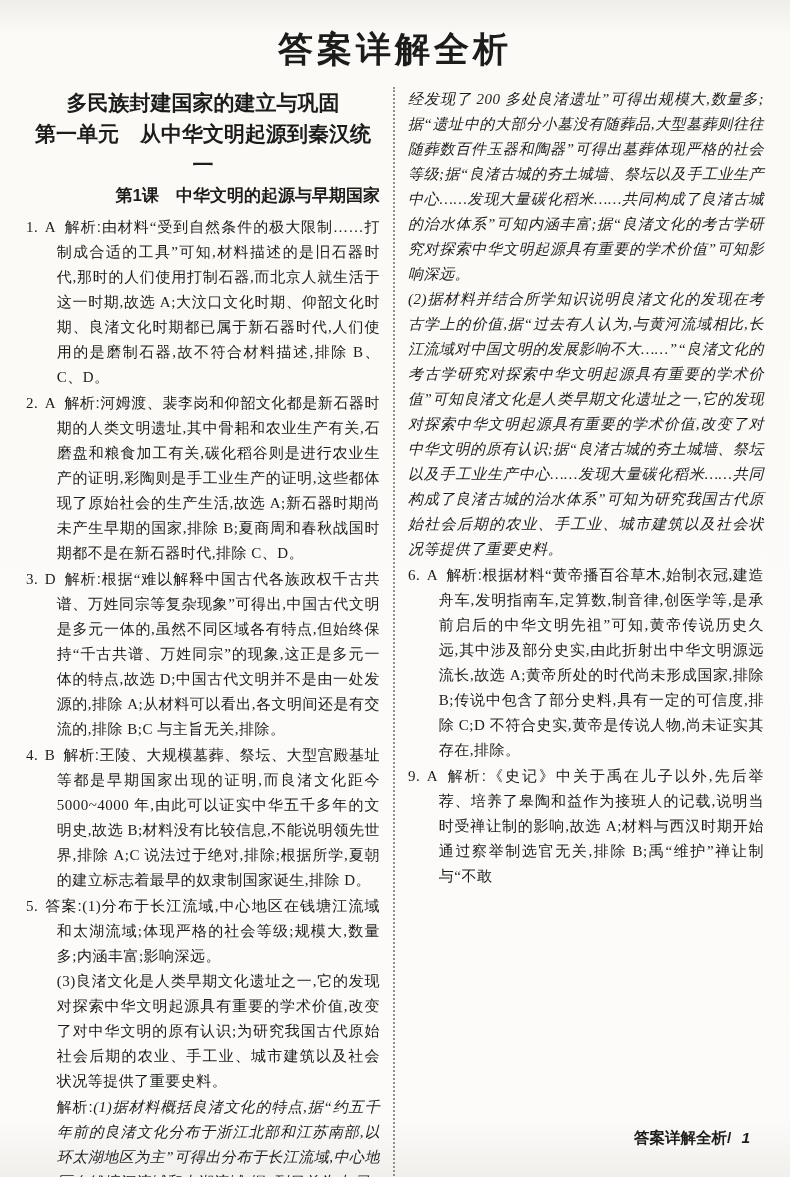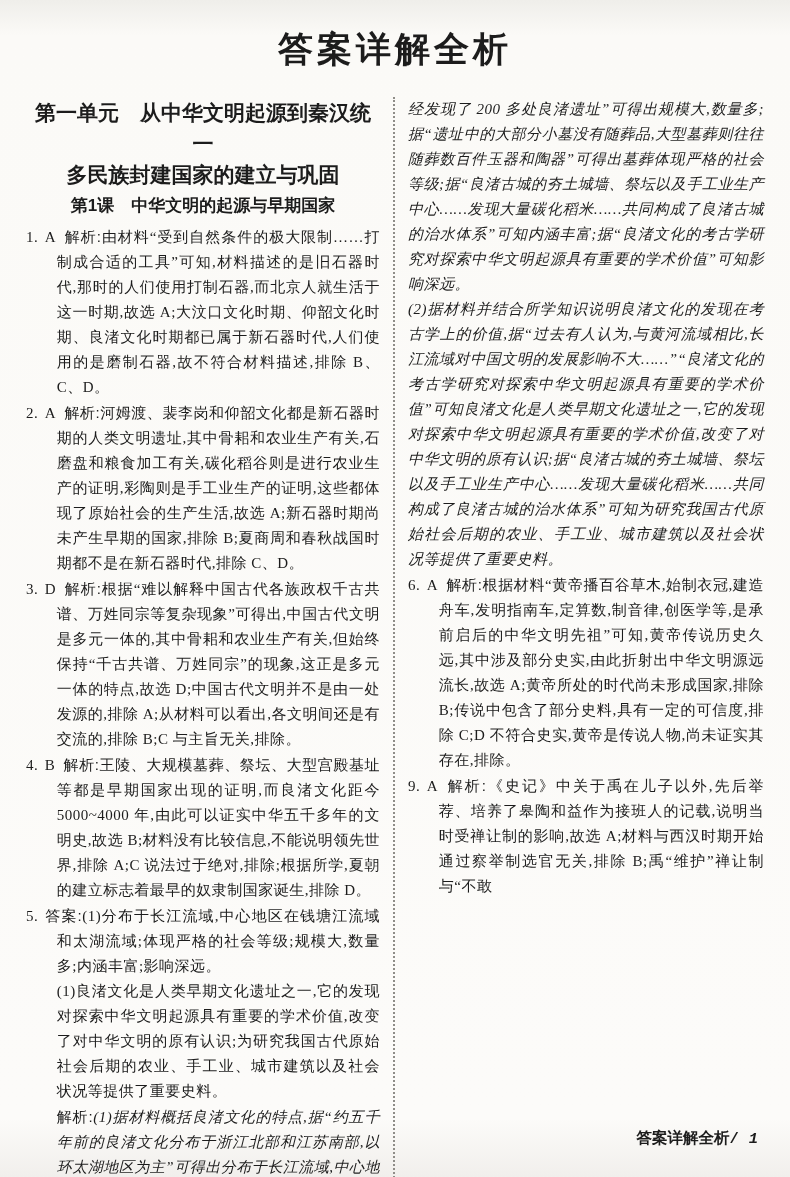--- a/index.html
+++ b/index.html
@@ -14,37 +14,37 @@
     width:790px; height:1177px;
     background:linear-gradient(180deg,#efeeea 0%,#fbfaf7 3%,#fcfbf9 95%,#f1efec 100%);
     padding:14px 26px 0 26px;
     overflow:hidden;
   }
   .main-title {
     text-align:center;
     font-size:35px;
     font-weight:bold;
     letter-spacing:4px;
-    margin:12px 0 24px 0;
+    margin:12px 0 14px 0;
     font-family:"Liberation Serif","DejaVu Serif",serif;
   }
   .columns { display:flex; }
   .col { width:369px; }
   .col-left  { padding-right:13px; border-right:2px dotted #8f8d88; }
   .col-right { padding-left:13px; }
 
   .unit-heading {
     text-align:center;
     font-family:"Liberation Sans","DejaVu Sans",sans-serif;
     font-weight:bold;
     font-size:21px;
     line-height:31px;
   }
   .lesson-heading {
-    text-align:center;
+    text-align:right;
     font-family:"Liberation Sans","DejaVu Sans",sans-serif;
     font-weight:bold;
     font-size:17px;
     line-height:26px;
     margin:3px 0 5px 0;
   }
 
   .qitem, .para {
     font-size:15px;
     line-height:25px;
@@ -54,64 +54,64 @@
   .qitem { padding-left:2.05em; text-indent:-2.05em; }
   .qitem p { text-indent:0; }
   .qitem p.hang { text-indent:-2.05em; }
   .qnum  { display:inline-block; width:1.25em; text-indent:0; }
   .qans  { padding-right:0.55em; }
   .qlabel{ font-weight:normal; font-family:"Liberation Sans","DejaVu Sans",sans-serif; }
   .kai   { font-style:italic; }
 
   .footer {
     position:absolute;
-    right:32px; bottom:28px;
-    font-family:Liberation Mono, monospace;
+    right:40px; bottom:28px;
+    font-family:Liberation Sans, sans-serif;
     font-weight:bold;
     font-size:15.5px;
   }
   .footer .pagenum { padding-left:10px; font-style:italic; }
 </style>
 </head>
 <body>
 
 <div class="page">
 
   <h1 class="main-title">答案详解全析</h1>
 
   <div class="columns">
 
     <div class="col col-left">
       <div class="unit-heading">
+        <div>多民族封建国家的建立与巩固</div>
         <div>第一单元　从中华文明起源到秦汉统一</div>
-        <div>多民族封建国家的建立与巩固</div>
       </div>
       <div class="lesson-heading">第1课　中华文明的起源与早期国家</div>
 
       <div class="qitem">
         <span class="qnum">1.</span><span class="qans">A</span><span class="qlabel">解析:</span><span>由材料“受到自然条件的极大限制……打制成合适的工具”可知,材料描述的是旧石器时代,那时的人们使用打制石器,而北京人就生活于这一时期,故选 A;大汶口文化时期、仰韶文化时期、良渚文化时期都已属于新石器时代,人们使用的是磨制石器,故不符合材料描述,排除 B、C、D。</span>
       </div>
 
       <div class="qitem">
         <span class="qnum">2.</span><span class="qans">A</span><span class="qlabel">解析:</span><span>河姆渡、裴李岗和仰韶文化都是新石器时期的人类文明遗址,其中骨耜和农业生产有关,石磨盘和粮食加工有关,碳化稻谷则是进行农业生产的证明,彩陶则是手工业生产的证明,这些都体现了原始社会的生产生活,故选 A;新石器时期尚未产生早期的国家,排除 B;夏商周和春秋战国时期都不是在新石器时代,排除 C、D。</span>
       </div>
 
       <div class="qitem">
-        <span class="qnum">3.</span><span class="qans">D</span><span class="qlabel">解析:</span><span>根据“难以解释中国古代各族政权千古共谱、万姓同宗等复杂现象”可得出,中国古代文明是多元一体的,其中骨耜和农业生产有关,但始终保持“千古共谱、万姓同宗”的现象,这正是多元一体的特点,故选 D;中国古代文明并不是由一处发源的,排除 A;从材料可以看出,各文明间还是有交流的,排除 B;C 与主旨无关,排除。</span>
+        <span class="qnum">3.</span><span class="qans">D</span><span class="qlabel">解析:</span><span>根据“难以解释中国古代各族政权千古共谱、万姓同宗等复杂现象”可得出,中国古代文明是多元一体的,虽然不同区域各有特点,但始终保持“千古共谱、万姓同宗”的现象,这正是多元一体的特点,故选 D;中国古代文明并不是由一处发源的,排除 A;从材料可以看出,各文明间还是有交流的,排除 B;C 与主旨无关,排除。</span>
       </div>
 
       <div class="qitem">
         <span class="qnum">4.</span><span class="qans">B</span><span class="qlabel">解析:</span><span>王陵、大规模墓葬、祭坛、大型宫殿基址等都是早期国家出现的证明,而良渚文化距今5000~4000 年,由此可以证实中华五千多年的文明史,故选 B;材料没有比较信息,不能说明领先世界,排除 A;C 说法过于绝对,排除;根据所学,夏朝的建立标志着最早的奴隶制国家诞生,排除 D。</span>
       </div>
 
       <div class="qitem">
         <p class="hang">
           <span class="qnum">5.</span><span class="qlabel">答案:</span><span>(1)分布于长江流域,中心地区在钱塘江流域和太湖流域;体现严格的社会等级;规模大,数量多;内涵丰富;影响深远。</span>
         </p>
-        <p>(1)良渚文化是人类早期文化遗址之一,它的发现对探索中华文明起源具有重要的学术价值,改变了对中华文明的原有认识;为研究我国古代原始社会后期的农业、手工业、城市建筑以及社会状况等提供了重要史料。</p>
+        <p>(3)良渚文化是人类早期文化遗址之一,它的发现对探索中华文明起源具有重要的学术价值,改变了对中华文明的原有认识;为研究我国古代原始社会后期的农业、手工业、城市建筑以及社会状况等提供了重要史料。</p>
         <p class="kai">
           <span class="qlabel" style="font-style:normal">解析:</span><span>(1)据材料概括良渚文化的特点,据“约五千年前的良渚文化分布于浙江北部和江苏南部,以环太湖地区为主”可得出分布于长江流域,中心地区在钱塘江流域和太湖流域;据“到目前为止,已</span>
         </p>
       </div>
     </div>
 
     <div class="col col-right">
       <div class="para kai">经发现了 200 多处良渚遗址”可得出规模大,数量多;据“遗址中的大部分小墓没有随葬品,大型墓葬则往往随葬数百件玉器和陶器”可得出墓葬体现严格的社会等级;据“良渚古城的夯土城墙、祭坛以及手工业生产中心……发现大量碳化稻米……共同构成了良渚古城的治水体系”可知内涵丰富;据“良渚文化的考古学研究对探索中华文明起源具有重要的学术价值”可知影响深远。</div>
       <div class="para kai">(2)据材料并结合所学知识说明良渚文化的发现在考古学上的价值,据“过去有人认为,与黄河流域相比,长江流域对中国文明的发展影响不大……”“良渚文化的考古学研究对探索中华文明起源具有重要的学术价值”可知良渚文化是人类早期文化遗址之一,它的发现对探索中华文明起源具有重要的学术价值,改变了对中华文明的原有认识;据“良渚古城的夯土城墙、祭坛以及手工业生产中心……发现大量碳化稻米……共同构成了良渚古城的治水体系”可知为研究我国古代原始社会后期的农业、手工业、城市建筑以及社会状况等提供了重要史料。</div>
 

